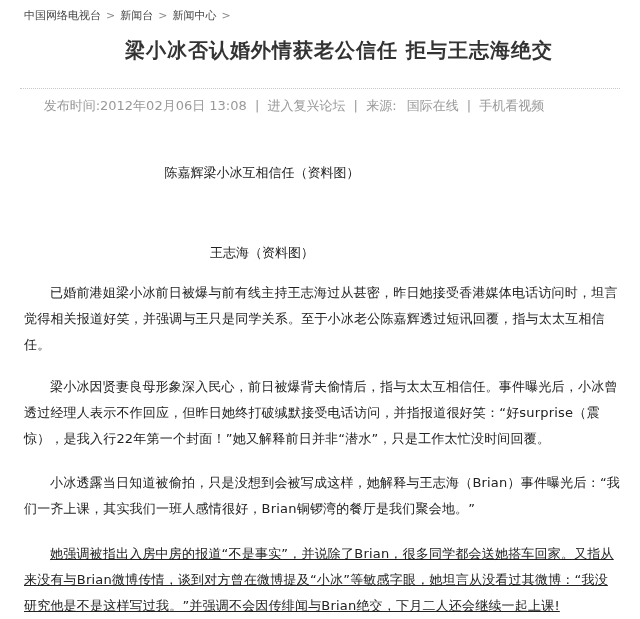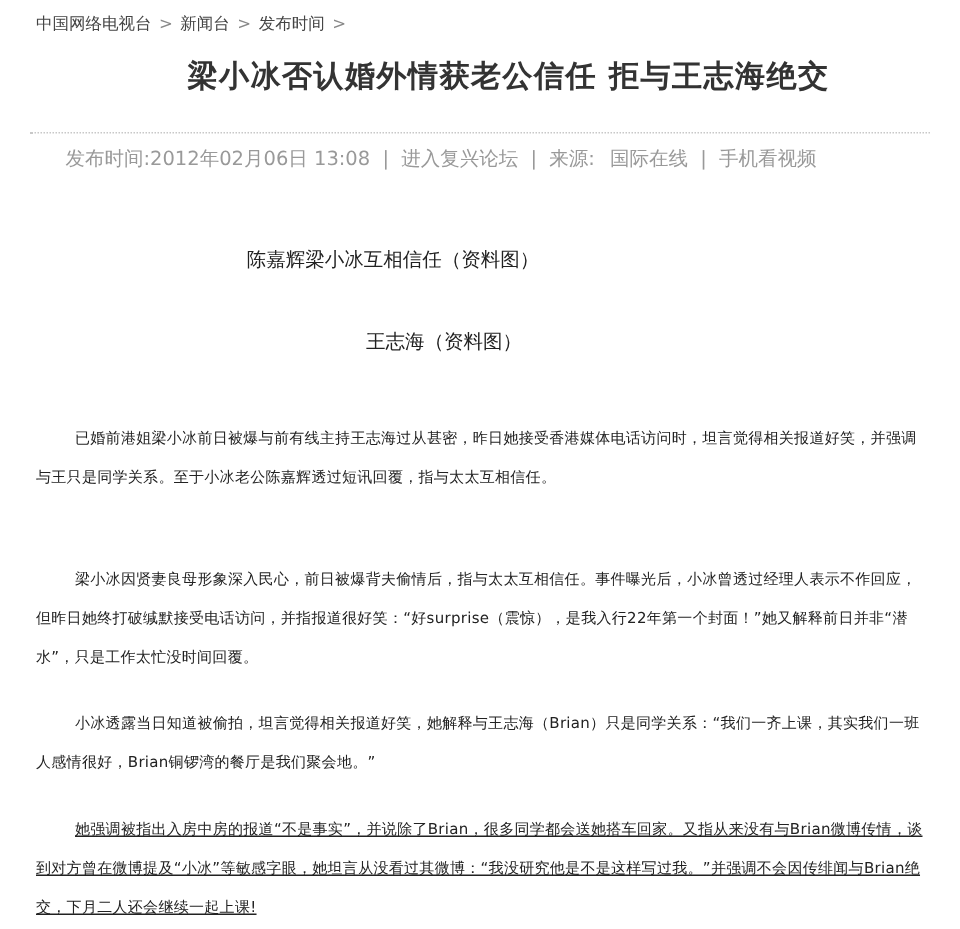--- a/index.html
+++ b/index.html
@@ -28,41 +28,41 @@
     position: absolute; left: 0; width: 588px; top: 97px;
     text-align: center; font-size: 13px; color: #999999; white-space: nowrap;
   }
   .meta .link { color: #999999; cursor: pointer; }
   .meta .pipe { margin: 0 4px; }
   .caption {
     position: absolute; left: 0; width: 524px; text-align: center;
     font-size: 13px; color: #222222; white-space: nowrap;
   }
   .caption.c1 { top: 164px; }
-  .caption.c2 { top: 219px; margin-left: 34px; }
+  .caption.c2 { top: 244px; }
   .para {
     position: absolute; left: 24px; width: 596px;
-    font-size: 10px; line-height: 26px; color: #222222;
+    font-size: 13px; line-height: 26px; color: #222222;
     text-indent: 26px; text-align: left; margin: 0;
     letter-spacing: 0.2px;
   }
   .p1 { top: 280px; }
   .p2 { top: 374px; }
   .p3 { top: 470px; }
   .p4 { top: 541px; text-decoration: underline; }
 </style>
 </head>
 <body>
 
 <nav class="breadcrumb">
   <a class="crumb">中国网络电视台</a>
   <span class="sep">&gt;</span>
   <a class="crumb">新闻台</a>
   <span class="sep">&gt;</span>
-  <a class="crumb">发布时间</a>
+  <a class="crumb">新闻中心</a>
   <span class="sep">&gt;</span>
 </nav>
 
 <h1 class="title" style="margin:0;padding-left:19px;">梁小冰否认婚外情获老公信任  拒与王志海绝交</h1>
 
 <div class="divider"></div>
 
 <div class="meta">
   <span>发布时间:2012年02月06日 13:08</span>
   <span class="pipe">|</span>
@@ -72,14 +72,14 @@
   <span class="link" style="margin-left:6px;">国际在线</span>
   <span class="pipe">|</span>
   <span class="link">手机看视频</span>
 </div>
 
 <div class="caption c1">陈嘉辉梁小冰互相信任（资料图）</div>
 <div class="caption c2">王志海（资料图）</div>
 
 <p class="para p1">已婚前港姐梁小冰前日被爆与前有线主持王志海过从甚密，昨日她接受香港媒体电话访问时，坦言觉得相关报道好笑，并强调与王只是同学关系。至于小冰老公陈嘉辉透过短讯回覆，指与太太互相信任。</p>
 <p class="para p2">梁小冰因贤妻良母形象深入民心，前日被爆背夫偷情后，指与太太互相信任。事件曝光后，小冰曾透过经理人表示不作回应，但昨日她终打破缄默接受电话访问，并指报道很好笑：“好surprise（震惊），是我入行22年第一个封面！”她又解释前日并非“潜水”，只是工作太忙没时间回覆。</p>
-<p class="para p3">小冰透露当日知道被偷拍，坦言觉得相关报道好笑，她解释与王志海（Brian）只是同学关系：“我们一齐上课，其实我们一班人感情很好，Brian铜锣湾的餐厅是我们聚会地。”</p>
+<p class="para p3">小冰透露当日知道被偷拍，只是没想到会被写成这样，她解释与王志海（Brian）事件曝光后：“我们一齐上课，其实我们一班人感情很好，Brian铜锣湾的餐厅是我们聚会地。”</p>
 <p class="para p4">她强调被指出入房中房的报道“不是事实”，并说除了Brian，很多同学都会送她搭车回家。又指从来没有与Brian微博传情，谈到对方曾在微博提及“小冰”等敏感字眼，她坦言从没看过其微博：“我没研究他是不是这样写过我。”并强调不会因传绯闻与Brian绝交，下月二人还会继续一起上课!</p>
 
 </body></html>

